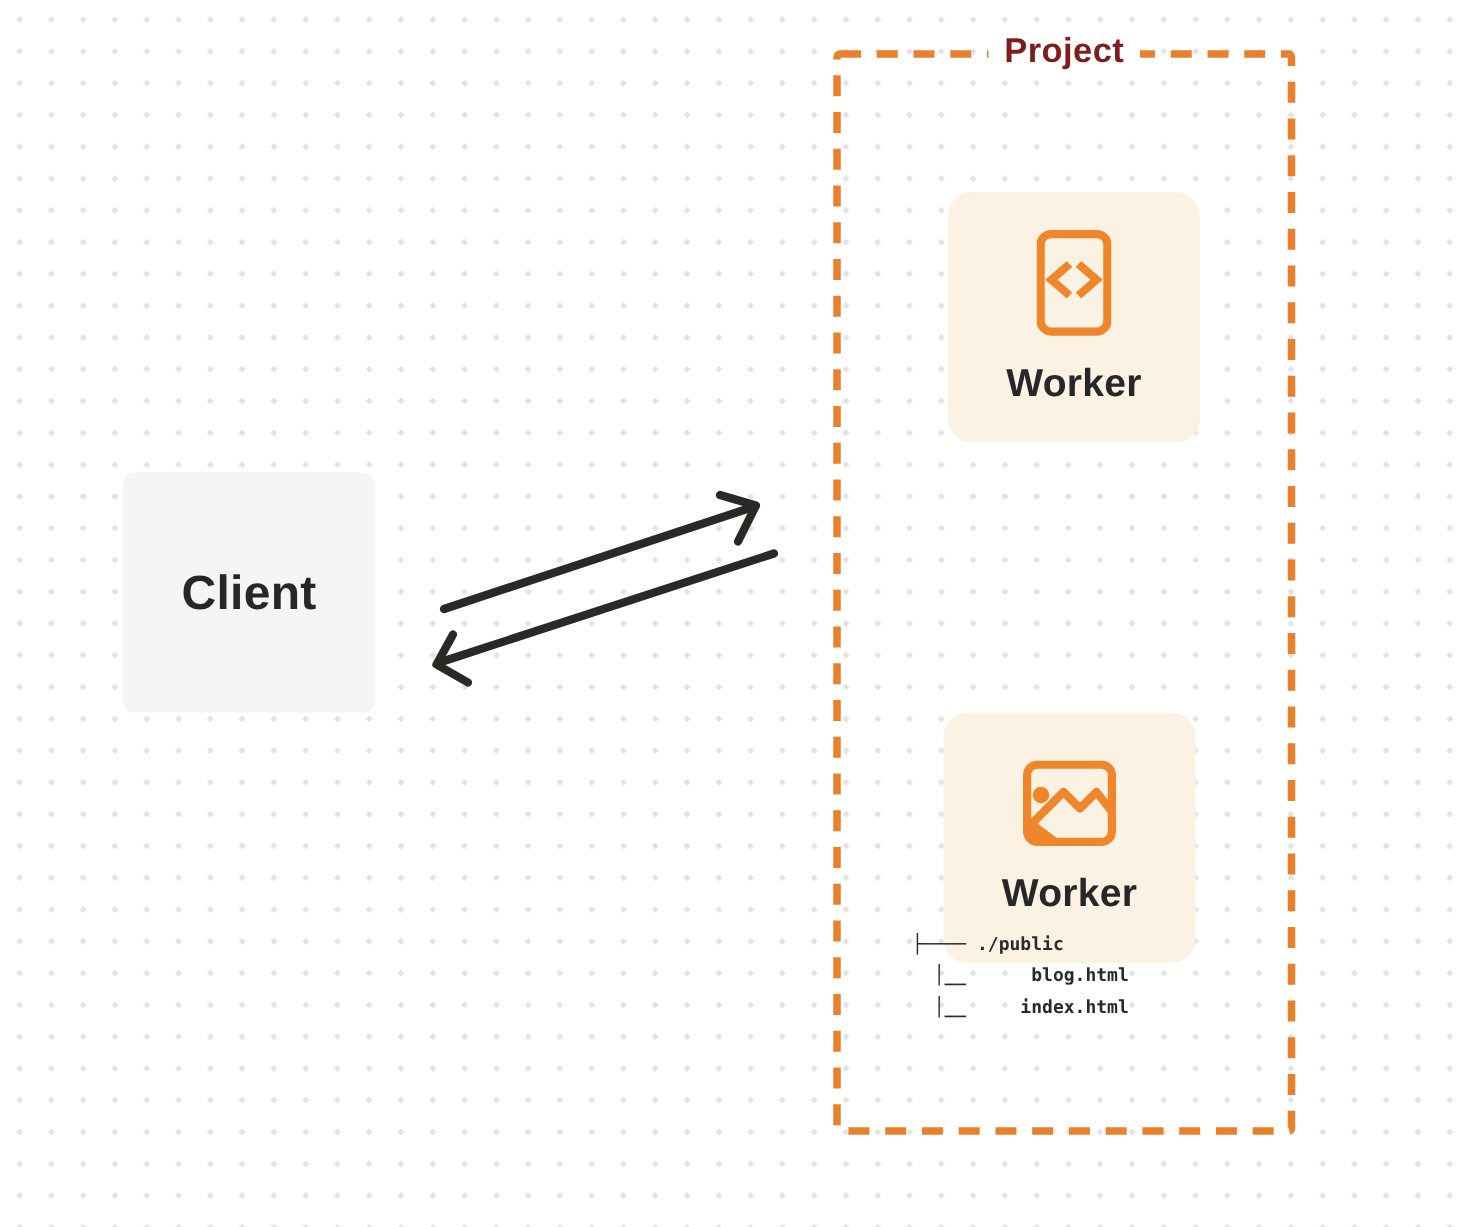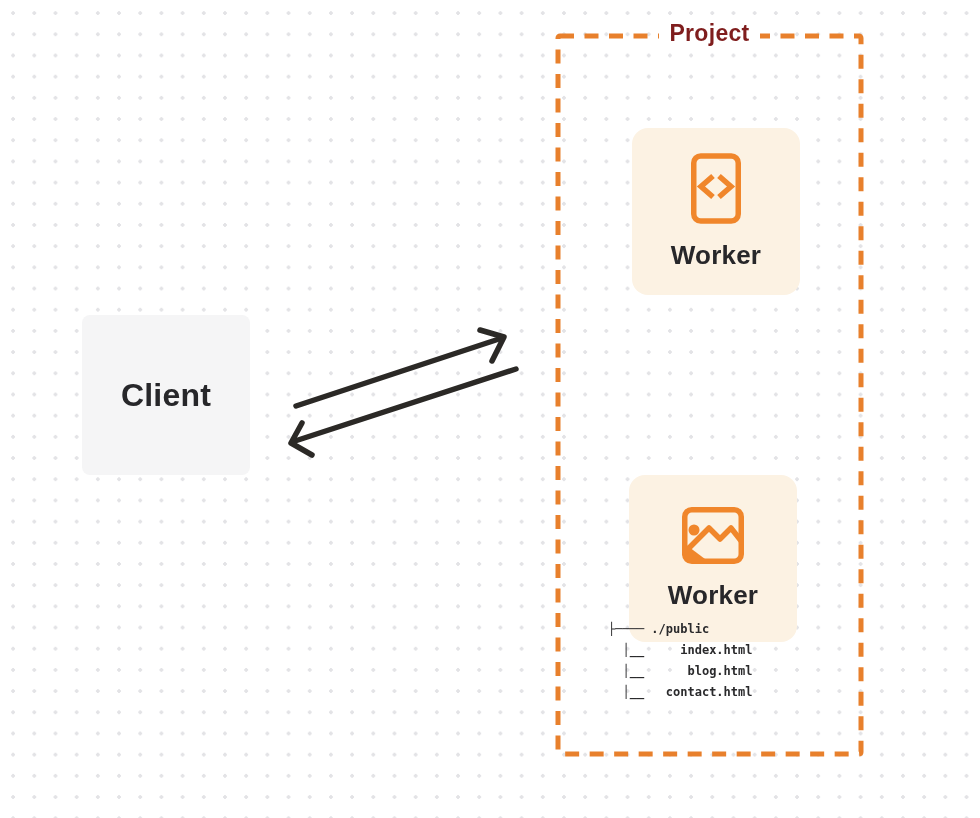--- a/index.html
+++ b/index.html
@@ -103,18 +103,17 @@
         <path d="M3 37 L3 52 L23 52 Z" fill="#f0862b"></path>
         <path d="M2 46 L27 21 L38 32 L49 21 L60 35" stroke="#f0862b" stroke-width="5.5" stroke-linecap="round" stroke-linejoin="round"></path>
         <circle cx="12" cy="23" r="5.5" fill="#f0862b"></circle>
       </svg>
     </span>
     <span class="box-label card-label">Worker</span>
   </div>
 
   <div class="file-tree">
     <div>├──── ./public</div>
+    <div>  │__      blog.html</div>
     <div>  │__     index.html</div>
-    <div>  │__      blog.html</div>
-    <div>  │__   contact.html</div>
   </div>
 
 </div>
 
 </body></html>

